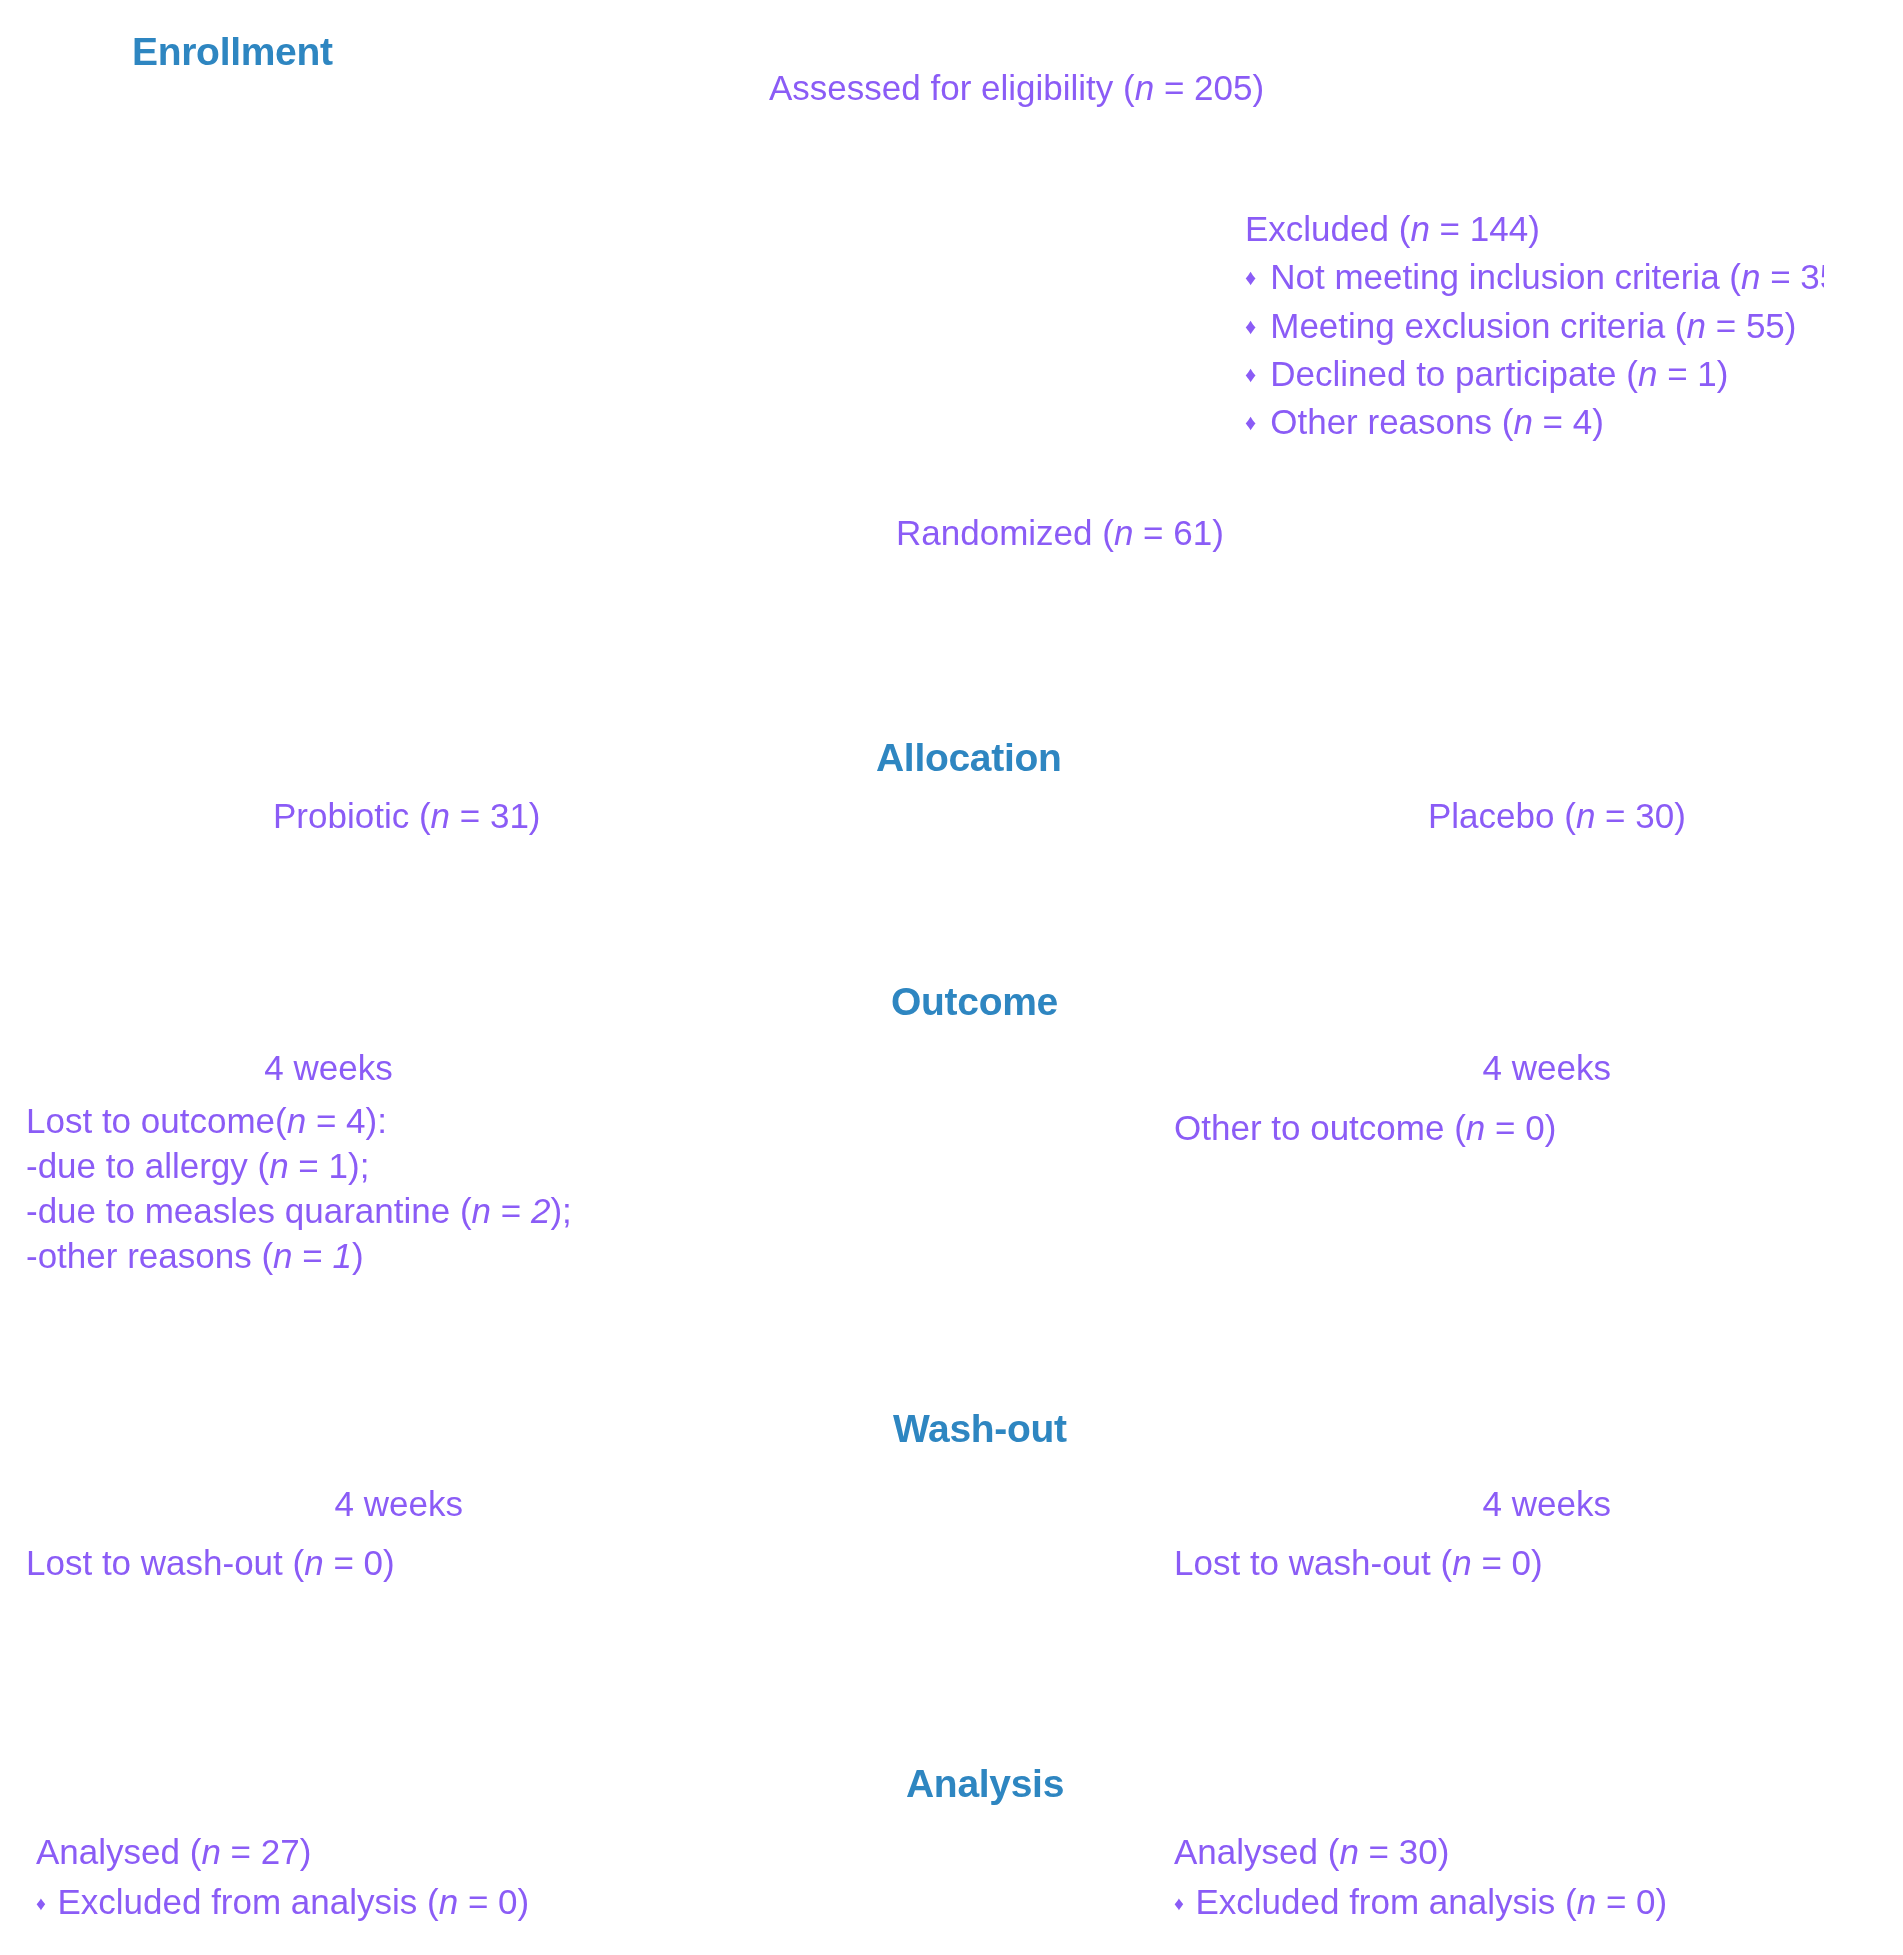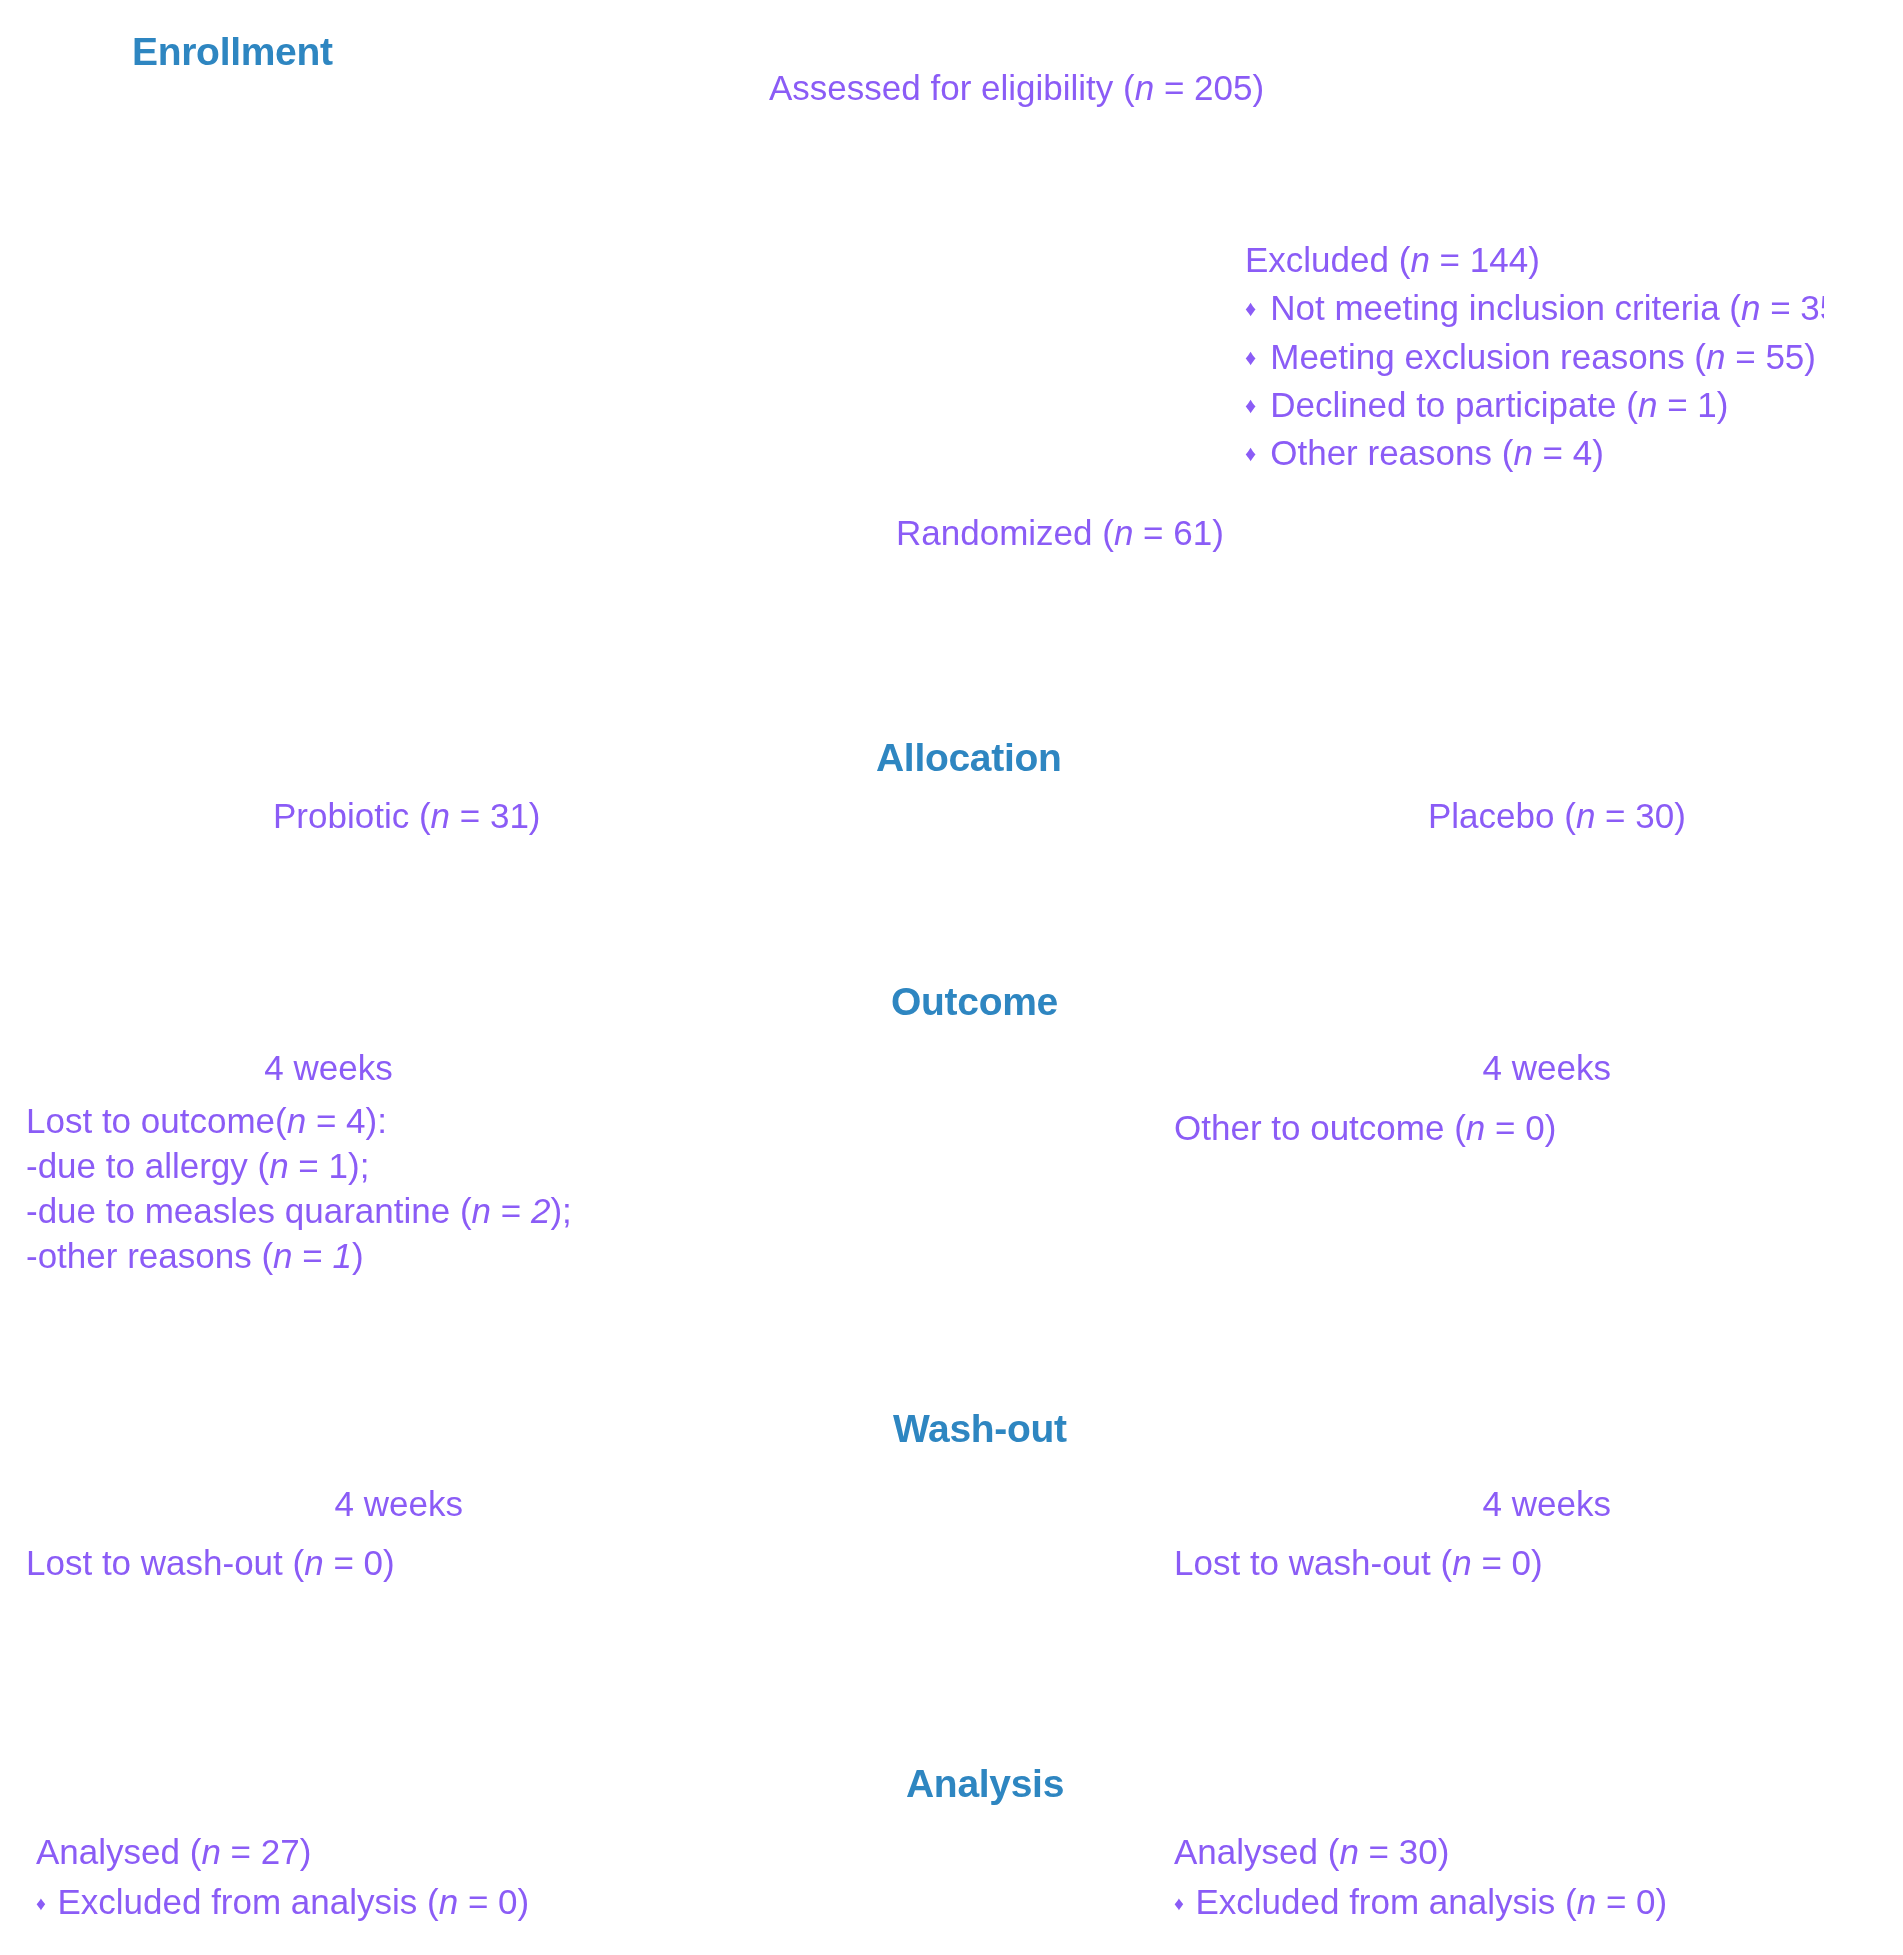--- a/index.html
+++ b/index.html
@@ -75,36 +75,36 @@
 <div id="page">
 
   <div class="node stage-heading" style="left:132px; top:32px;">
     <span>Enrollment</span>
   </div>
 
   <div class="node body-text" style="left:769px; top:68px;">
     <span>Assessed for eligibility (</span><span class="it">n</span><span> = </span><span>205</span><span>)</span>
   </div>
 
-  <div class="node" style="left:1245px; top:209px;margin-top:31px;">
+  <div class="node" style="left:1245px; top:209px;">
 
     <div class="body-text">
       <span>Excluded (</span><span class="it">n</span><span> = </span><span>144</span><span>)</span>
     </div>
 
     <div class="excl-list">
 
       <div class="bullet-row body-text">
         <span class="bullet-glyph">♦</span>
         <span><span>Not meeting inclusion criteria (</span><span class="it">n</span><span> = </span><span>35</span><span>)</span></span>
       </div>
 
       <div class="bullet-row body-text">
         <span class="bullet-glyph">♦</span>
-        <span><span>Meeting exclusion reasons (</span><span class="it">n</span><span> = </span><span>55</span><span>)</span></span>
+        <span><span>Meeting exclusion criteria (</span><span class="it">n</span><span> = </span><span>55</span><span>)</span></span>
       </div>
 
       <div class="bullet-row body-text">
         <span class="bullet-glyph">♦</span>
         <span><span>Declined to participate (</span><span class="it">n</span><span> = </span><span>1</span><span>)</span></span>
       </div>
 
       <div class="bullet-row body-text">
         <span class="bullet-glyph">♦</span>
         <span><span>Other reasons (</span><span class="it">n</span><span> = </span><span>4</span><span>)</span></span>

